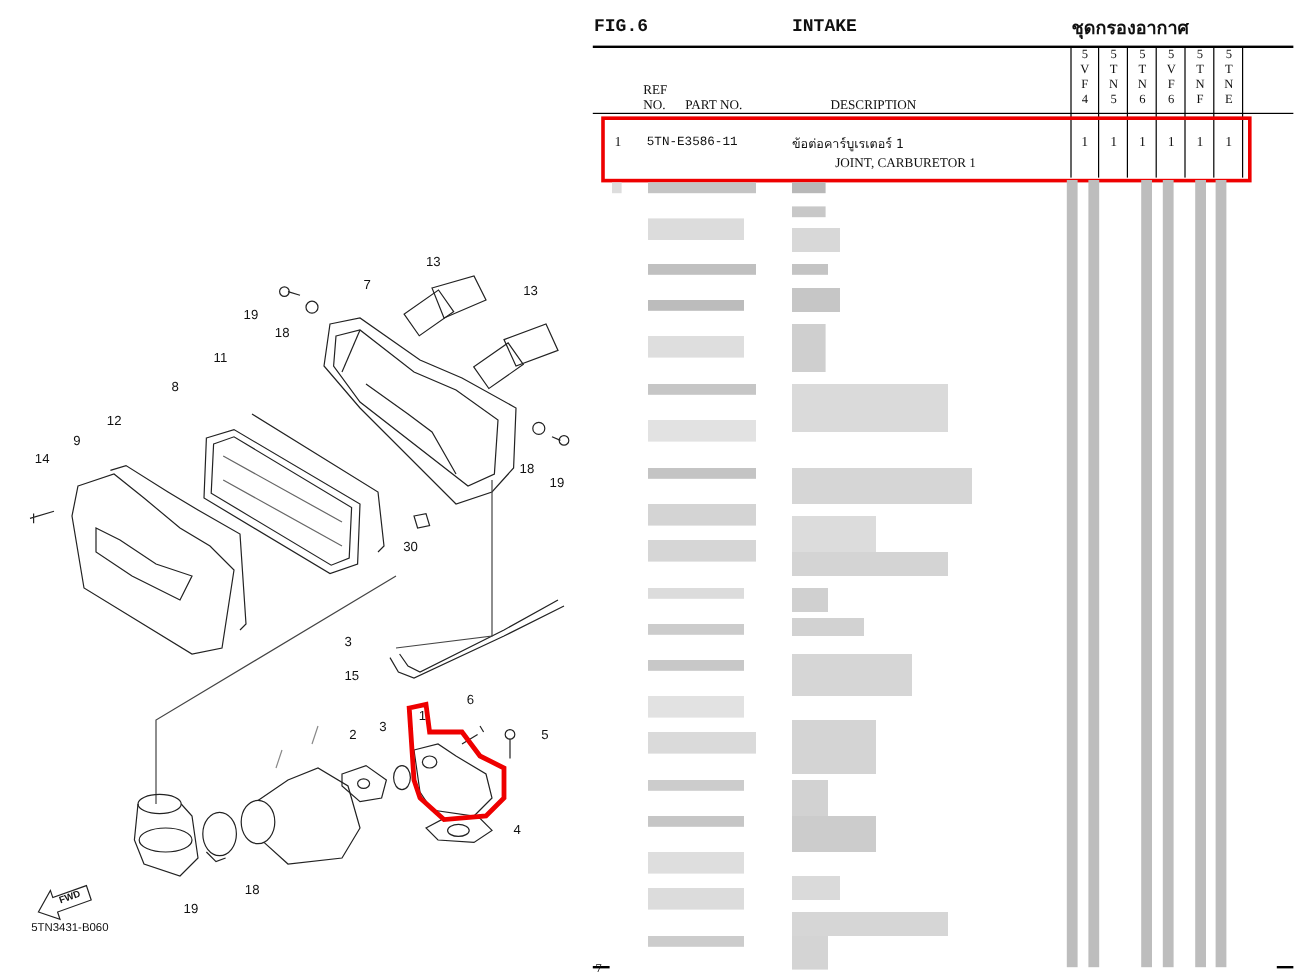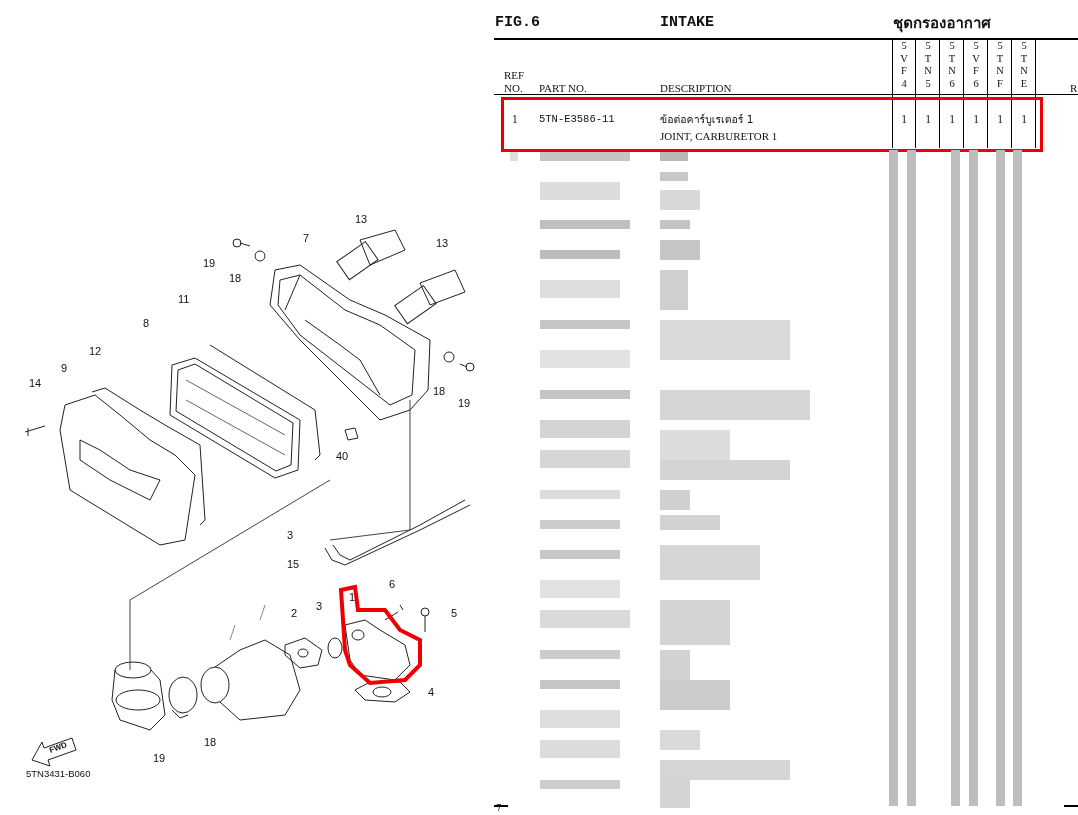--- a/index.html
+++ b/index.html
@@ -2,21 +2,21 @@
 <html><head>
 <meta charset="utf-8">
 <style>
   html,body{margin:0;padding:0;background:#fff;}
   body{width:1078px;height:815px;position:relative;overflow:hidden;font-family:"DejaVu Serif","Liberation Serif",serif;color:#111;}
   .diagram{position:absolute;left:0;top:0;width:490px;height:815px;}
   .callout{position:absolute;font-family:"Liberation Sans","DejaVu Sans",sans-serif;font-size:11px;color:#111;}
   .hdr{position:absolute;top:14px;font-weight:bold;font-size:15px;font-family:Liberation Mono, monospace;}
   .topline{position:absolute;left:494px;top:38px;width:584px;height:2px;background:#000;}
   .headline{position:absolute;left:494px;top:94px;width:584px;height:1px;background:#000;}
-  .colhead{position:absolute;font-size:11px;font-family:"Liberation Serif",serif;}
+  .colhead{position:absolute;font-size:11px;font-family:"Liberation Serif",serif;margin-left:32px;}
   .vcol{position:absolute;top:40px;width:24px;text-align:center;font-size:10.5px;line-height:12.5px;font-family:"Liberation Serif",serif;}
   .vline{position:absolute;width:1px;background:#000;}
   .row1{position:absolute;left:501px;top:97px;width:536px;height:49px;border:3px solid #e00;box-sizing:content-box;}
   .cell{position:absolute;font-size:11.5px;font-family:"Liberation Serif",serif;}
   .qty{position:absolute;top:113px;width:24px;text-align:center;font-size:11.5px;font-family:"Liberation Serif",serif;}
   .blur{position:absolute;background:#cfcfcf;}
   .gbar{position:absolute;top:150px;height:656px;width:9px;background:#bdbdbd;}
   .pageno{position:absolute;left:496px;top:803px;font-size:9px;}
   .botline{position:absolute;top:805px;height:2px;background:#000;}
 </style>
@@ -104,21 +104,21 @@
   <span class="callout" style="left:303px;top:232px">7</span>
   <span class="callout" style="left:203px;top:257px">19</span>
   <span class="callout" style="left:229px;top:272px">18</span>
   <span class="callout" style="left:178px;top:293px">11</span>
   <span class="callout" style="left:143px;top:317px">8</span>
   <span class="callout" style="left:89px;top:345px">12</span>
   <span class="callout" style="left:61px;top:362px">9</span>
   <span class="callout" style="left:29px;top:377px">14</span>
   <span class="callout" style="left:433px;top:385px">18</span>
   <span class="callout" style="left:458px;top:397px">19</span>
-  <span class="callout" style="left:336px;top:450px">40</span>
+  <span class="callout" style="left:336px;top:450px">30</span>
   <span class="callout" style="left:287px;top:529px">3</span>
   <span class="callout" style="left:287px;top:558px">15</span>
   <span class="callout" style="left:389px;top:578px">6</span>
   <span class="callout" style="left:349px;top:591px">1</span>
   <span class="callout" style="left:316px;top:600px">3</span>
   <span class="callout" style="left:291px;top:607px">2</span>
   <span class="callout" style="left:451px;top:607px">5</span>
   <span class="callout" style="left:428px;top:686px">4</span>
   <span class="callout" style="left:204px;top:736px">18</span>
   <span class="callout" style="left:153px;top:752px">19</span>
@@ -182,21 +182,21 @@
   <div class="vline" style="left:939px;top:40px;height:108px"></div>
   <div class="vline" style="left:963px;top:40px;height:108px"></div>
   <div class="vline" style="left:987px;top:40px;height:108px"></div>
   <div class="vline" style="left:1011px;top:40px;height:108px"></div>
   <div class="vline" style="left:1035px;top:40px;height:108px"></div>
 
   <div class="row1"></div>
   <span class="cell" style="left:512px;top:113px">1</span>
   <span class="cell" style="left:539px;top:113px;font-family:Liberation Mono, monospace;font-size:10.5px">5TN-E3586-11</span>
   <span class="cell" style="left:660px;top:111px;font-family:'DejaVu Sans',sans-serif;font-size:10.5px">ข้อต่อคาร์บูเรเตอร์ 1</span>
-  <span class="cell" style="left:660px;top:130px;font-size:11px">JOINT, CARBURETOR 1</span>
+  <span class="cell" style="left:696px;top:130px;font-size:11px">JOINT, CARBURETOR 1</span>
   <span class="qty" style="left:892px">1</span>
   <span class="qty" style="left:916px">1</span>
   <span class="qty" style="left:940px">1</span>
   <span class="qty" style="left:964px">1</span>
   <span class="qty" style="left:988px">1</span>
   <span class="qty" style="left:1012px">1</span>
 
   <div>
     <div class="gbar" style="left:889px"></div>
     <div class="gbar" style="left:907px"></div>

